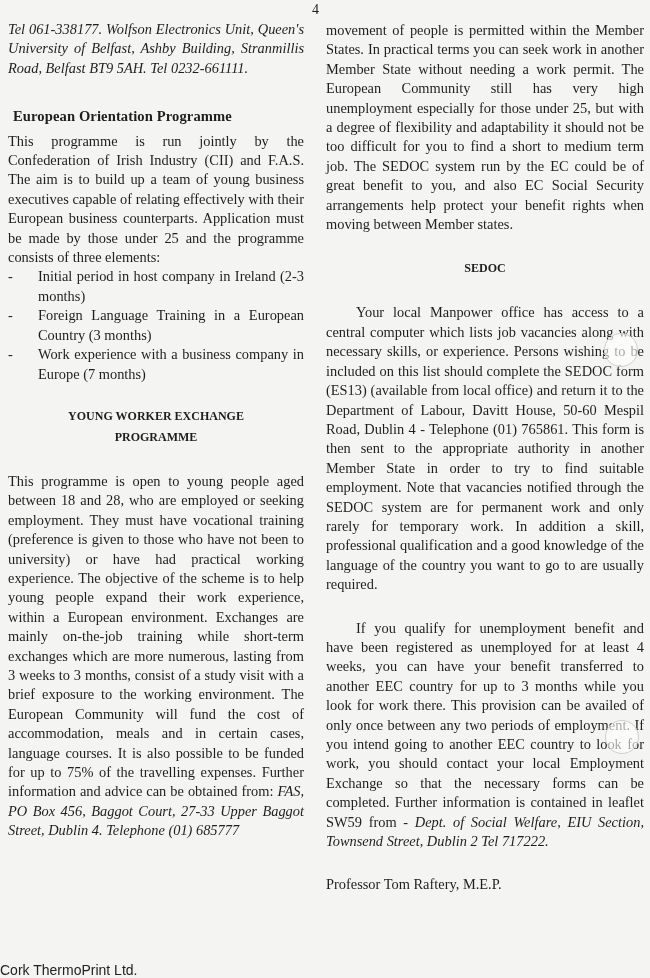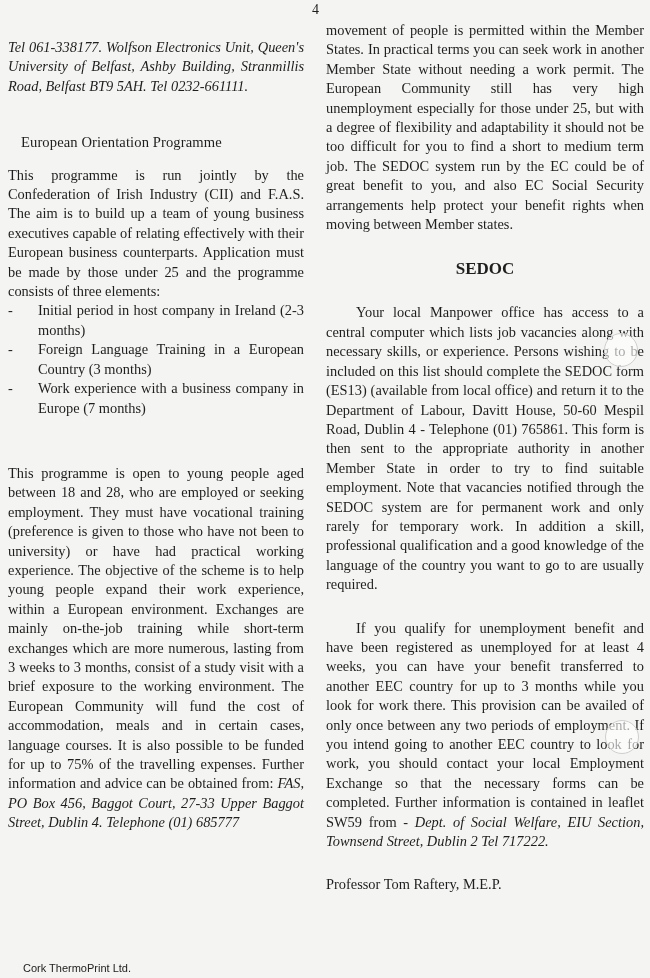--- a/index.html
+++ b/index.html
@@ -15,43 +15,43 @@
     font-size: 14px;
   }
   .col {
     position: absolute; top: 20px;
     font-size: 14.4px; line-height: 19.4px;
     text-align: justify;
   }
   .col-left { left: 8px; width: 296px; }
   .col-right { left: 326px; width: 318px; top: 21px; }
   p { margin: 0; }
-  .it { font-style: italic; margin-top: 18px; }
+  .it { font-style: italic; }
   .indent { text-indent: 30px; }
   h3.sub {
-    margin: 13px; font-size: 14.6px; font-weight: normal;
+    margin: 5px; font-size: 14.6px; font-weight: bold;
     text-align: left; letter-spacing: 0.1px;
   }
   h2.big {
-    margin: 0; font-size: 17px; font-weight: bold;
+    margin: 0; font-size: 12px; font-weight: bold;
     text-align: center; line-height: 21px;
   }
   .bullets { list-style: none; margin: 0; padding: 0; }
   .bullets li {
     position: relative; padding-left: 30px;
   }
   .bullets li .dash {
     position: absolute; left: 0; top: 0;
   }
   .gap-m { height: 24px; }
   .gap-l { height: 22px; }
   .footer-print {
-    position: absolute; left: 23px; top: 962px;
+    position: absolute; left: 0; top: 962px;
     font-family: "Liberation Sans", "DejaVu Sans", sans-serif;
-    font-size: 11px; color: #222;
+    font-size: 14px; color: #222;
   }
   .signature { text-align: left; }
   .ring {
     position: absolute; border-radius: 50%;
     border: 1px solid #cfcfcf; background: rgba(255,255,255,0.6);
   }
 </style>
 </head>
 <body>
 
@@ -68,20 +68,24 @@
     <ul class="bullets">
       <li><span class="dash">-</span><span>Initial period in host company in Ireland (2-3 months)</span></li>
       <li><span class="dash">-</span><span>Foreign Language Training in a European Country (3 months)</span></li>
       <li><span class="dash">-</span><span>Work experience with a business company in Europe (7 months)</span></li>
     </ul>
   </section>
 
   <div class="gap-l"></div>
 
   <section>
+    <h2 class="big">
+      <span>YOUNG WORKER EXCHANGE</span><br>
+      <span>PROGRAMME</span>
+    </h2>
     <div class="gap-m"></div>
     <p><span>This programme is open to young people aged between 18 and 28, who are employed or seeking employment. They must have vocational training (preference is given to those who have not been to university) or have had practical working experience. The objective of the scheme is to help young people expand their work experience, within a European environment. Exchanges are mainly on-the-job training while short-term exchanges which are more numerous, lasting from 3 weeks to 3 months, consist of a study visit with a brief exposure to the working environment. The European Community will fund the cost of accommodation, meals and in certain cases, language courses. It is also possible to be funded for up to 75% of the travelling expenses. Further information and advice can be obtained from: </span><span class="it">FAS, PO Box 456, Baggot Court, 27-33 Upper Baggot Street, Dublin 4. Telephone (01) 685777</span></p>
   </section>
 
   <div class="gap-m"></div>
 
   <section>
   </section>
 </div>
 

